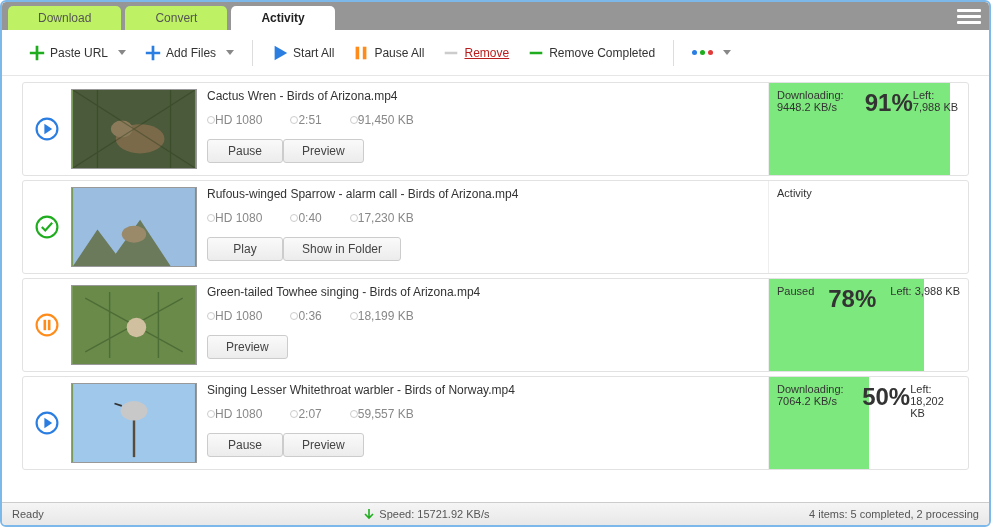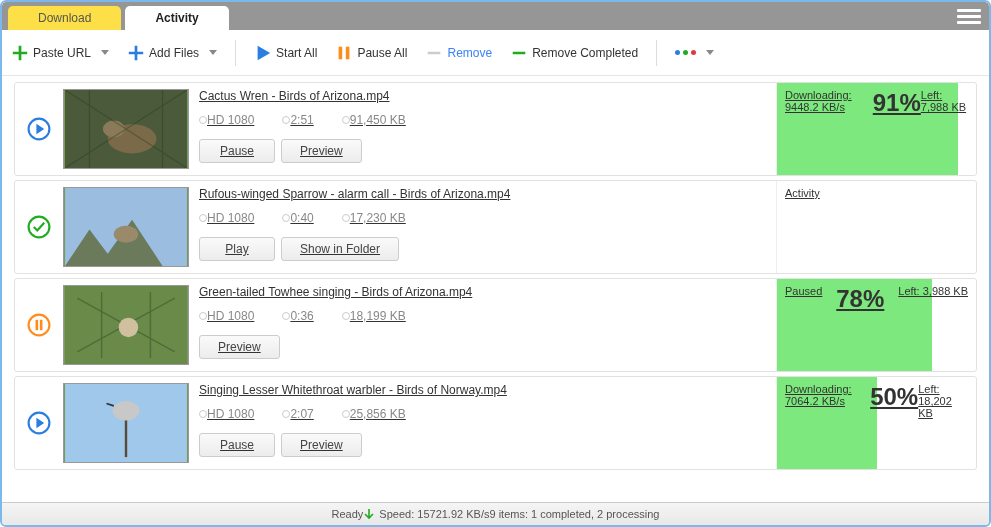--- a/index.html
+++ b/index.html
@@ -1,63 +1,64 @@
 <!DOCTYPE html>
 <html><head>
 <meta charset="utf-8">
 <style>
 * { box-sizing: border-box; margin: 0; padding: 0; }
 body { font-family: "Segoe UI", Tahoma, sans-serif; font-size: 12px; background: #fff; color: #333; width: 991px; height: 527px; overflow: hidden; border: 2px solid #7cb8ea; border-radius: 6px; display: flex; flex-direction: column; }
 
 
 .tab-bar { background: #969696; height: 28px; display: flex; align-items: flex-end; padding-left: 6px; position: relative; border-top-left-radius: 4px; border-top-right-radius: 4px; }
-.tab { height: 24px; padding: 0 30px; margin-right: 4px; display: flex; align-items: center; font-size: 12px; color: #555; background: #fde047; border-top-left-radius: 5px; border-top-right-radius: 5px; cursor: pointer; }
+.tab { height: 24px; padding: 0 30px; margin-right: 4px; display: flex; align-items: center; font-size: 12px; color: #555; background: #bef264; border-top-left-radius: 5px; border-top-right-radius: 5px; cursor: pointer; }
 .tab.active { background: #fff; font-weight: bold; color: #222; text-align: right; }
 .hamburger { position: absolute; right: 8px; top: 2px; width: 24px; height: 24px; display: flex; flex-direction: column; justify-content: center; gap: 3px; cursor: pointer; }
 .hamburger span { height: 3px; background: #fff; border-radius: 1px; }
 
 
-.toolbar { background: #fff; height: 46px; display: flex; align-items: center; padding: 0 3px; gap: 6px; border-bottom: 1px solid #e6e6e6; }
+.toolbar { background: #fff; height: 46px; display: flex; align-items: center; padding: 0 20px; gap: 6px; border-bottom: 1px solid #e6e6e6; }
 .tool-btn { display: flex; align-items: center; gap: 4px; padding: 4px 6px; cursor: pointer; font-size: 12px; color: #333; }
 .tool-sep { width: 1px; height: 26px; background: #ddd; margin: 0 6px; }
 .icon-svg { width: 18px; height: 18px; flex-shrink: 0; }
 .dropdown-caret { width: 0; height: 0; border-left: 4px solid transparent; border-right: 4px solid transparent; border-top: 5px solid #888; margin-left: 6px; }
-.disabled { color: #3b82f6; cursor: default; }
+.disabled { color: #b91c1c; cursor: default; text-decoration: underline; }
 .dots { display: flex; gap: 3px; align-items: center; }
 .dots span { width: 5px; height: 5px; border-radius: 50%; }
 
 
 .list { flex: 1; overflow-y: auto; background: #fff; padding: 2px 4px; }
-.item { border: 1px solid #e2e2e2; border-radius: 3px; margin: 4px 8px; background: #fff; display: flex; min-height: 94px; text-decoration: underline; }
+.item { border: 1px solid #e2e2e2; border-radius: 3px; margin: 4px 16px; background: #fff; display: flex; min-height: 94px; }
 .status-col { width: 48px; display: flex; align-items: center; justify-content: center; }
 .status-circle { width: 26px; height: 26px; }
 .thumb { width: 126px; height: 80px; margin: 6px 0; border: 1px solid #999; background: #7a9a5c; position: relative; overflow: hidden; }
 .thumb svg { width: 100%; height: 100%; }
 .main-col { flex: 1; padding: 6px 8px 8px 10px; display: flex; flex-direction: column; }
 .title { font-size: 12px; color: #333; margin-bottom: 10px; }
 .meta { display: flex; gap: 28px; align-items: center; color: #888; margin-bottom: 12px; }
 .meta-item { display: flex; align-items: center; gap: 0; }
 .bullet { width: 8px; height: 8px; border: 1.5px solid #ccc; border-radius: 50%; }
-.actions { display: flex; gap: 6px; }
+.actions { display: flex; }
 .small-btn { height: 24px; padding: 0 18px; min-width: 76px; background: linear-gradient(#fafafa,#ececec); border: 1px solid #ccc; border-radius: 3px; font-size: 12px; color: #444; cursor: pointer; display: inline-flex; align-items: center; justify-content: center; }
 .side-col { width: 200px; border-left: 1px solid #eee; padding: 6px 8px; position: relative; display: flex; flex-direction: column; justify-content: space-between; font-size: 11px; color: #555; }
 .pct { font-size: 24px; font-weight: 600; text-align: center; color: #333; }
 .side-top, .side-bot { font-size: 11px; color: #333; }
 .progress-bg { position: absolute; left: 0; top:0; bottom:0; background: #7de87d; z-index: 0; }
 .side-content { position: relative; z-index: 1; display: flex; flex-direction: row; justify-content: space-between; height: 100%; }
 
 
-.status-bar { height: 22px; background: linear-gradient(#f5f5f5,#e8e8e8); border-top: 1px solid #ccc; display: flex; align-items: center; padding: 11px 10px; font-size: 11px; color: #555; justify-content: center; }
+.status-bar { height: 22px; background: linear-gradient(#f5f5f5,#e8e8e8); border-top: 1px solid #ccc; display: flex; align-items: center; padding: 11px 10px; font-size: 11px; color: #555; justify-content: space-between; }
 .status-mid { display: flex; align-items: center; gap: 4px; }
 </style>
 </head>
 <body>
 
 <div class="tab-bar">
   <div class="tab">Download</div>
+  <div class="tab">Convert</div>
   <div class="tab active">Activity</div>
   <div class="hamburger">
     <span></span>
       <span></span>
       <span></span>
   </div>
 </div>
 
 <div class="toolbar">
   <div class="tool-btn">
@@ -255,21 +256,21 @@
           <div class="meta-item">
             <span class="bullet"></span>
             <span>HD 1080</span>
           </div>
           <div class="meta-item">
             <span class="bullet"></span>
             <span>2:07</span>
           </div>
           <div class="meta-item">
             <span class="bullet"></span>
-            <span>25,856 KB</span>
+            <span>59,557 KB</span>
           </div>
         </div>
         <div class="actions">
           <button class="small-btn">Pause</button>
           <button class="small-btn">Preview</button>
         </div>
       </div>
       <div class="side-col">
         <div class="progress-bg" style="width: 50%;"></div>
         <div class="side-content">
@@ -282,14 +283,14 @@
   </div>
 
 <div class="status-bar">
   <span>Ready</span>
   <span class="status-mid">
     <svg width="12" height="12" viewBox="0 0 12 12">
         <path d="M6 1v8M2 6l4 4 4-4" stroke="#1fad1f" stroke-width="1.6" fill="none"></path>
       </svg>
     <span>Speed: 15721.92 KB/s</span>
   </span>
-  <span>9 items: 1 completed, 2 processing</span>
+  <span>4 items: 5 completed, 2 processing</span>
 </div>
 
 </body></html>

